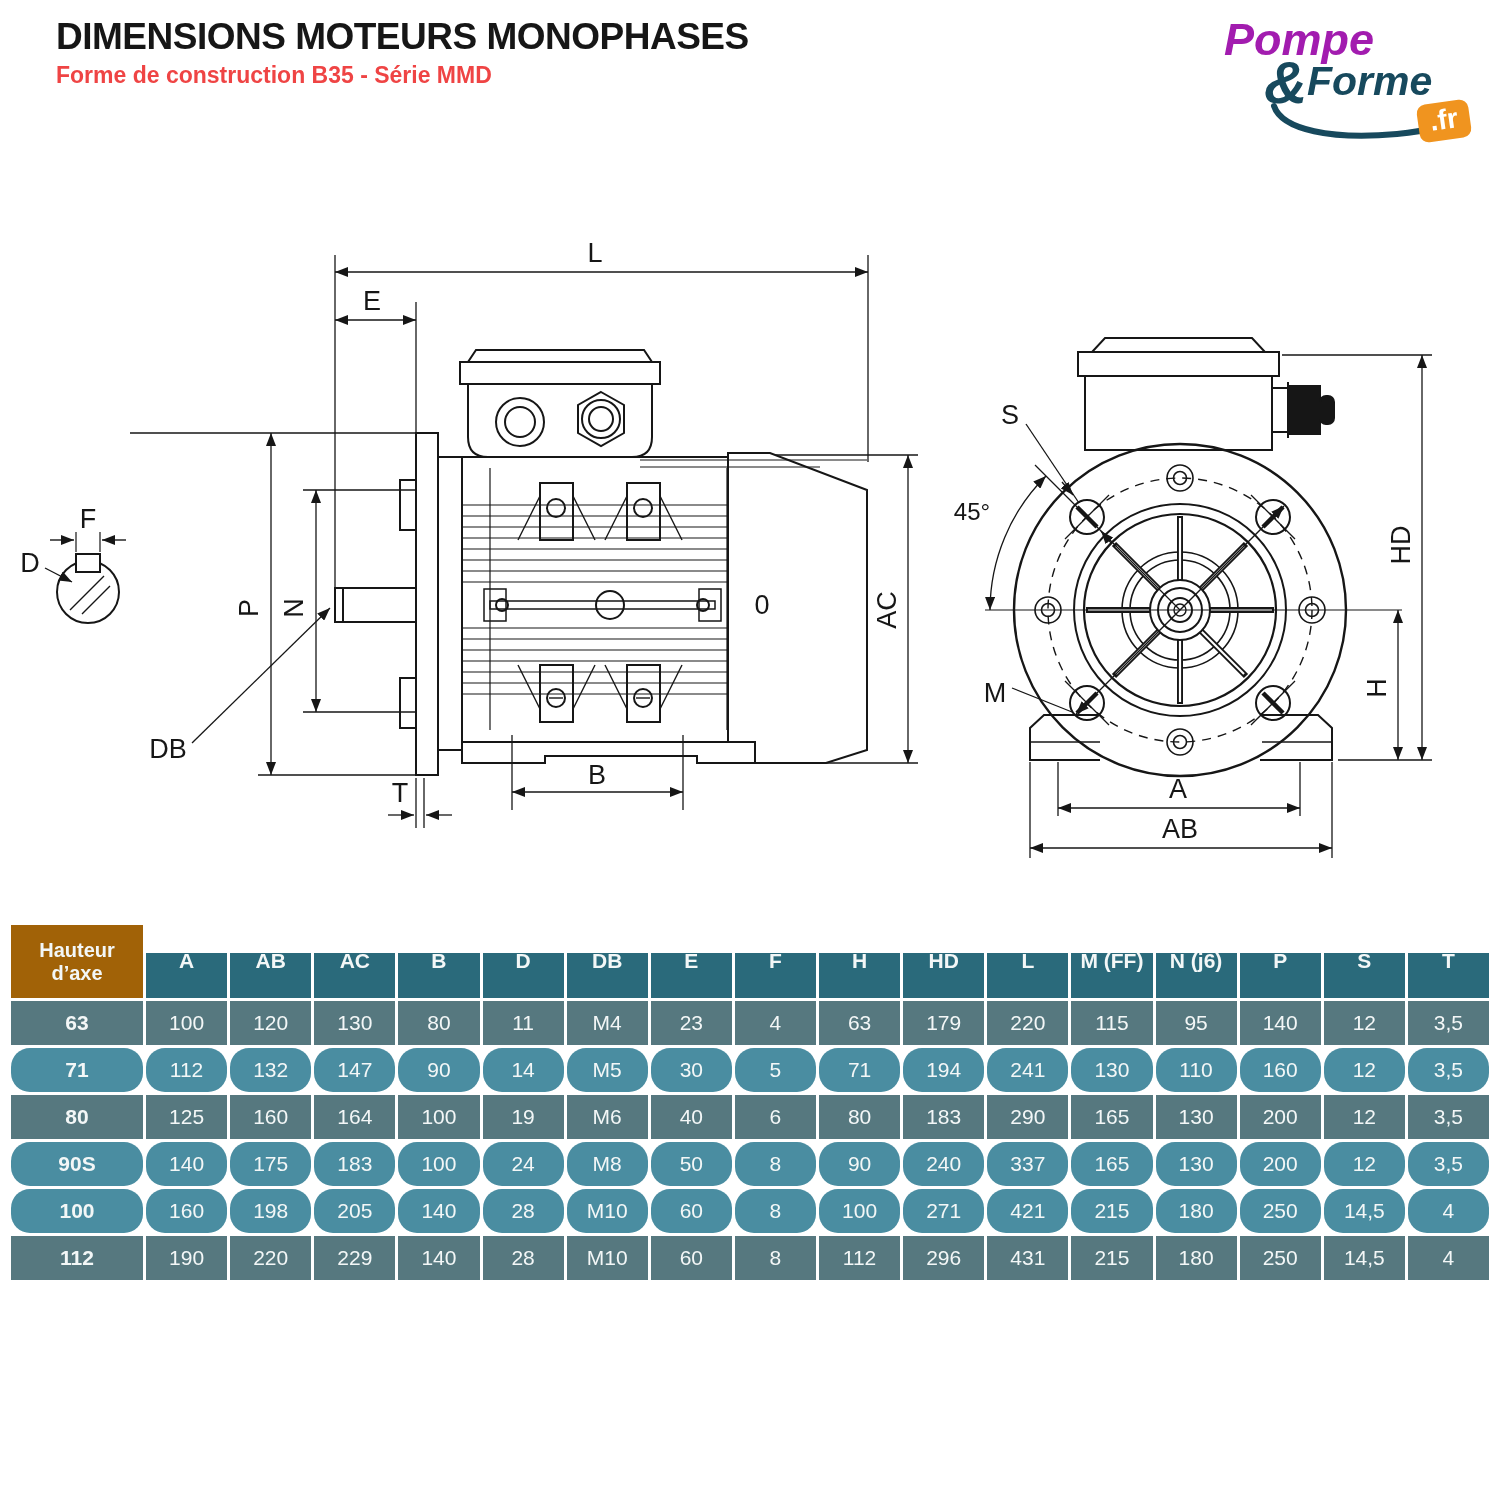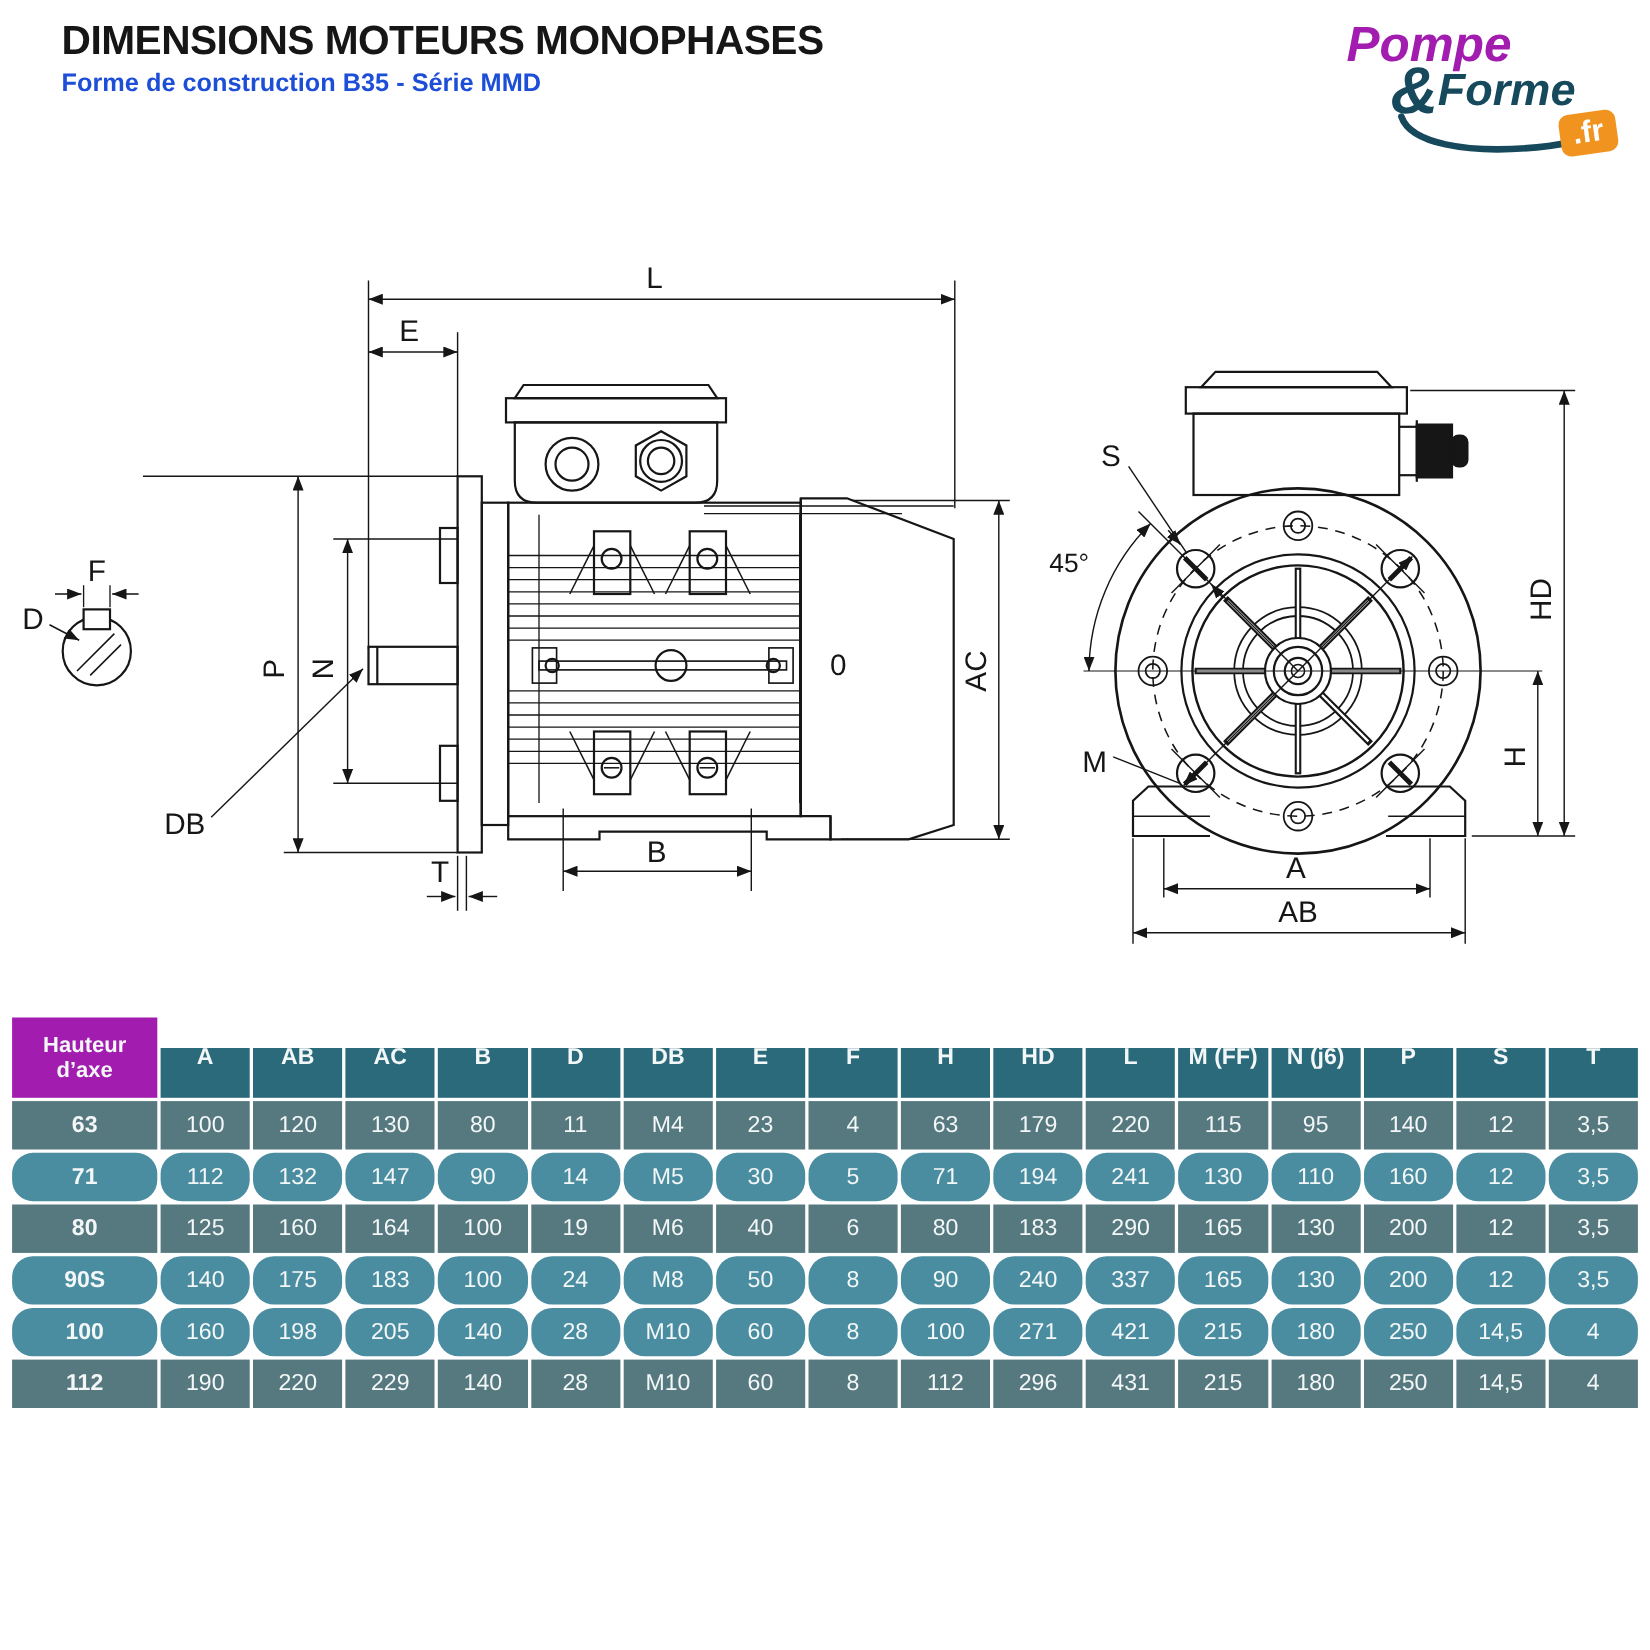--- a/index.html
+++ b/index.html
@@ -1,41 +1,41 @@
 <!DOCTYPE html>
 <html><head>
 <meta charset="utf-8">
 <style>
   html,body{margin:0;padding:0;background:#ffffff;}
   .page{position:relative;width:1500px;height:1500px;background:#fff;overflow:hidden;
         font-family:"Liberation Sans",sans-serif;color:#111;}
   
   .hdr{position:absolute;left:56px;top:16px;}
   .hdr h1{margin:0;font-size:37px;font-weight:700;letter-spacing:-.5px;color:#161616;}
-  .hdr h2{margin:4px 0 0 0;font-size:23px;font-weight:700;color:#1d4ed8;}
+  .hdr h2{margin:4px 0 0 0;font-size:23px;font-weight:700;color:#ef4444;}
   
   .logo{position:absolute;right:28px;top:8px;width:260px;height:145px;}
   .logo .pompe{position:absolute;left:12px;top:6px;font-size:45px;font-weight:700;font-style:italic;color:#a21caf;}
   .logo .amp{position:absolute;left:52px;top:40px;font-size:60px;font-weight:700;font-style:italic;color:#17495d;}
   .logo .moteur{position:absolute;left:95px;top:50px;font-size:41px;font-weight:700;font-style:italic;color:#17495d;}
   .logo .fr{position:absolute;right:2px;top:94px;background:#f0941f;color:#fff;font-size:28px;font-weight:700;
             padding:2px 12px 4px 12px;border-radius:9px;transform:rotate(-8deg);}
   .logo svg{position:absolute;left:0;top:0;}
   
   .draw{position:absolute;left:0;top:210px;}
   .draw text{font-family:"Liberation Sans",sans-serif;fill:#161616;}
   .lbl{font-size:27px;}
   .lbl-s{font-size:24px;}
   
   .dimwrap{position:absolute;left:8px;right:8px;top:922px;}
   table.dim{width:100%;border-collapse:separate;border-spacing:3px;table-layout:fixed;}
   table.dim th,table.dim td{text-align:center;vertical-align:middle;color:#f3f7f7;
      font-size:21px;padding:0;overflow:hidden;}
   table.dim th{height:73px;font-weight:700;background:linear-gradient(#ffffff 28px,#2a6a7b 28px);line-height:1.15;}
-  table.dim th.c0{background:#a21caf;width:130px;font-size:20px;}
+  table.dim th.c0{background:#a16207;width:130px;font-size:20px;}
   table.dim td{height:44px;font-weight:400;}
   table.dim td.rowlab{font-weight:700;}
   tr.dark td{background:#56787f;}
   tr.light td{background:#4a8da1;border-radius:19px;}
   tr.hl td{background:#f6861c;}
 </style>
 </head>
 <body>
 
 <div class="page">

